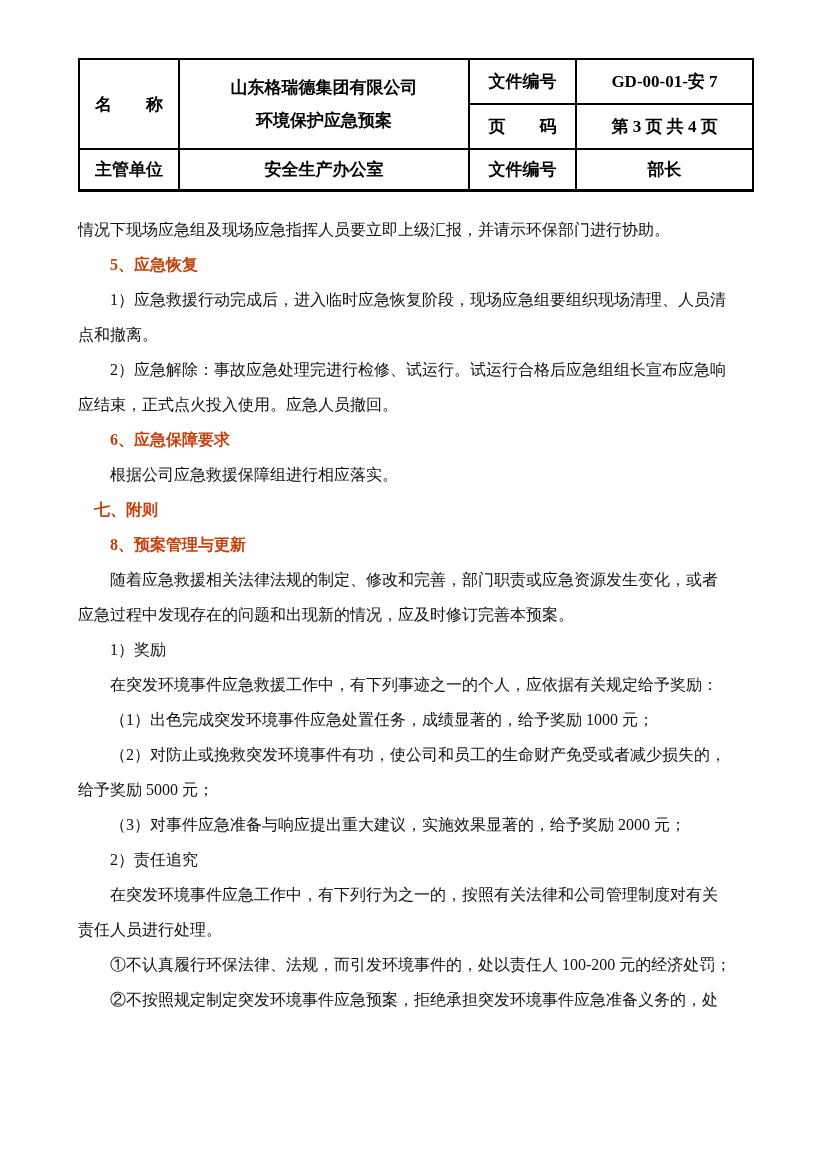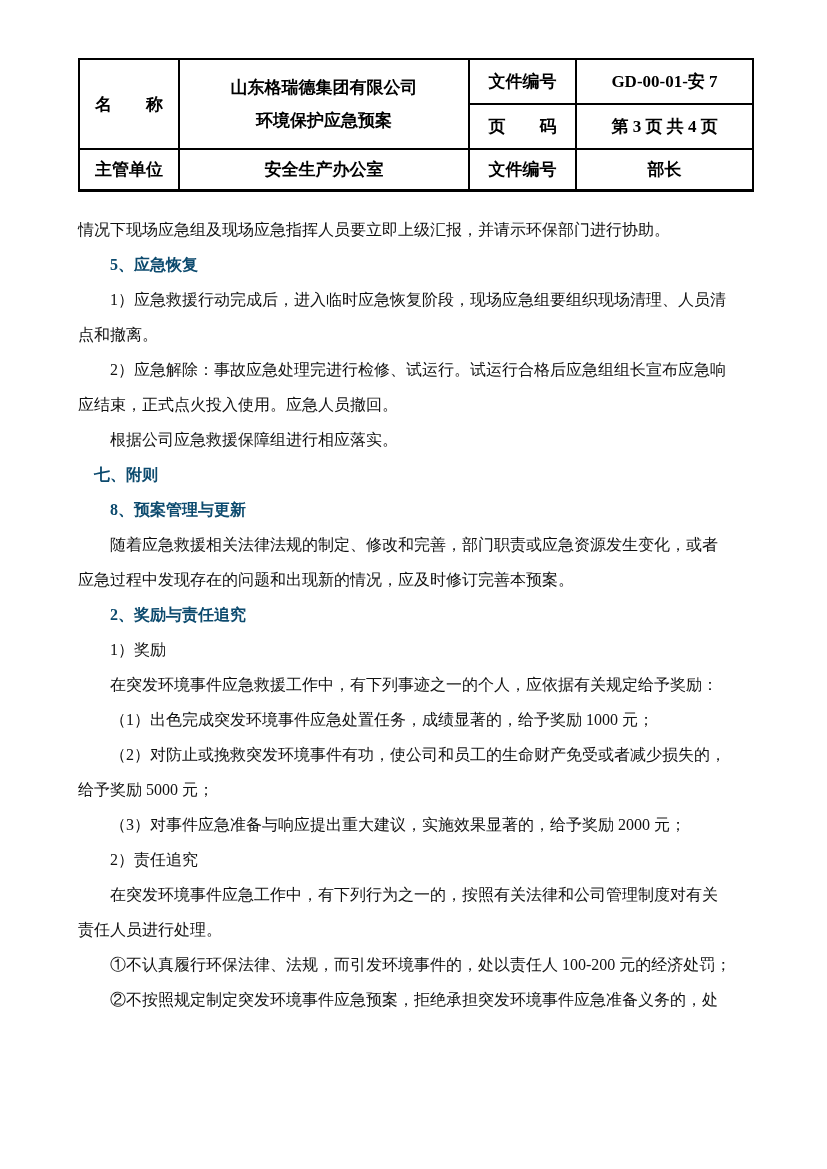--- a/index.html
+++ b/index.html
@@ -31,21 +31,21 @@
   .body-text{
     position:absolute;left:78px;top:212px;width:678px;
     font-size:16px;color:#111;
   }
   .line{
     height:35px;line-height:35px;
     white-space:nowrap;
   }
   .ind1{text-indent:1em;}
   .ind2{text-indent:2em;}
-  .bold{font-weight:bold;color:#0c4a6e;}
+  .bold{font-weight:bold;color:#c2410c;}
 </style>
 </head>
 <body>
 
 <div class="page">
 
   <table class="header-table">
     <colgroup>
       <col style="width:100px">
         <col style="width:290px">
@@ -75,26 +75,26 @@
   </tbody>
     </table>
 
   <div class="body-text">
     <div class="line">情况下现场应急组及现场应急指挥人员要立即上级汇报，并请示环保部门进行协助。</div>
     <div class="line ind2 bold">5、应急恢复</div>
     <div class="line ind2">1）应急救援行动完成后，进入临时应急恢复阶段，现场应急组要组织现场清理、人员清</div>
     <div class="line">点和撤离。</div>
     <div class="line ind2">2）应急解除：事故应急处理完进行检修、试运行。试运行合格后应急组组长宣布应急响</div>
     <div class="line">应结束，正式点火投入使用。应急人员撤回。</div>
+    <div class="line ind2 bold">6、应急保障要求</div>
     <div class="line ind2">根据公司应急救援保障组进行相应落实。</div>
     <div class="line ind1 bold">七、附则</div>
     <div class="line ind2 bold">8、预案管理与更新</div>
     <div class="line ind2">随着应急救援相关法律法规的制定、修改和完善，部门职责或应急资源发生变化，或者</div>
     <div class="line">应急过程中发现存在的问题和出现新的情况，应及时修订完善本预案。</div>
-    <div class="line ind2 bold">2、奖励与责任追究</div>
     <div class="line ind2">1）奖励</div>
     <div class="line ind2">在突发环境事件应急救援工作中，有下列事迹之一的个人，应依据有关规定给予奖励：</div>
     <div class="line ind2">（1）出色完成突发环境事件应急处置任务，成绩显著的，给予奖励 1000 元；</div>
     <div class="line ind2">（2）对防止或挽救突发环境事件有功，使公司和员工的生命财产免受或者减少损失的，</div>
     <div class="line">给予奖励 5000 元；</div>
     <div class="line ind2">（3）对事件应急准备与响应提出重大建议，实施效果显著的，给予奖励 2000 元；</div>
     <div class="line ind2">2）责任追究</div>
     <div class="line ind2">在突发环境事件应急工作中，有下列行为之一的，按照有关法律和公司管理制度对有关</div>
     <div class="line">责任人员进行处理。</div>
     <div class="line ind2">①不认真履行环保法律、法规，而引发环境事件的，处以责任人 100-200 元的经济处罚；</div>

